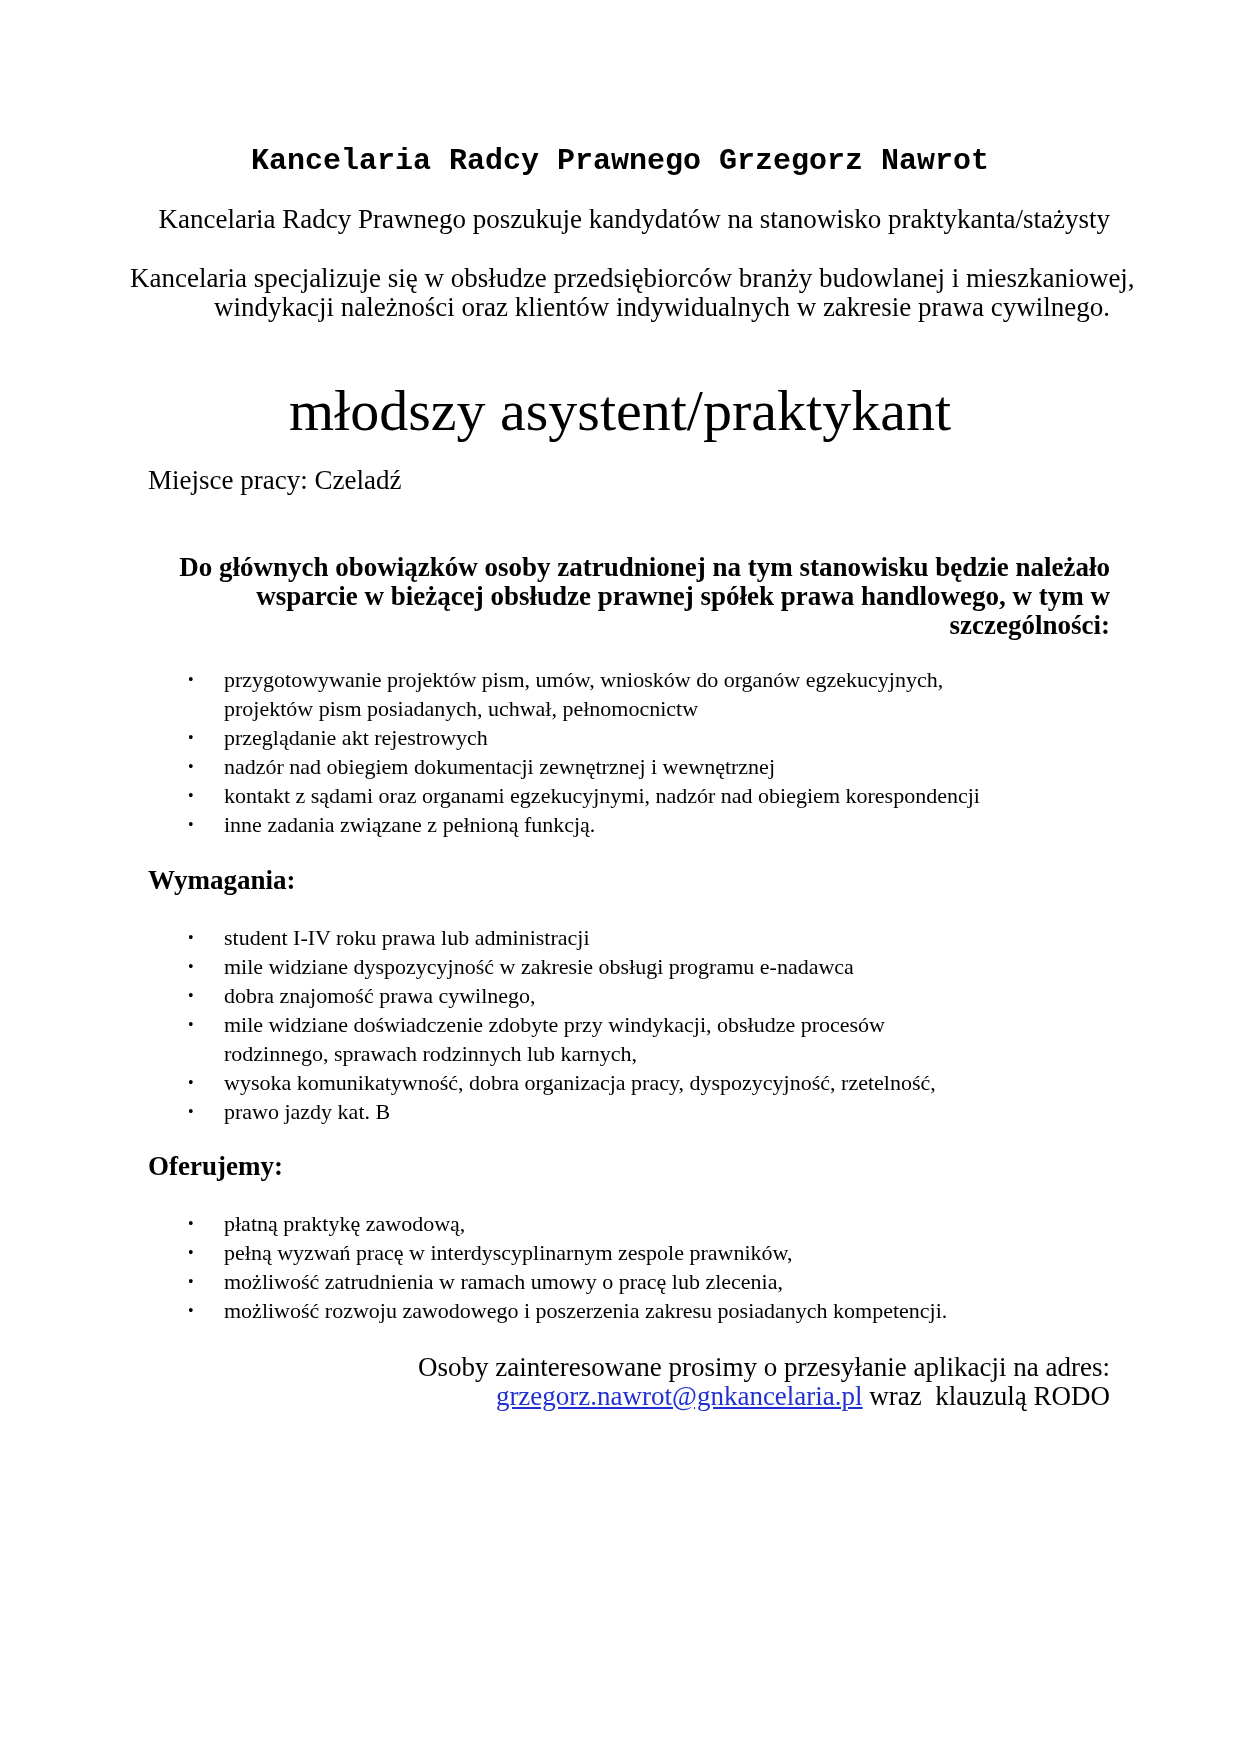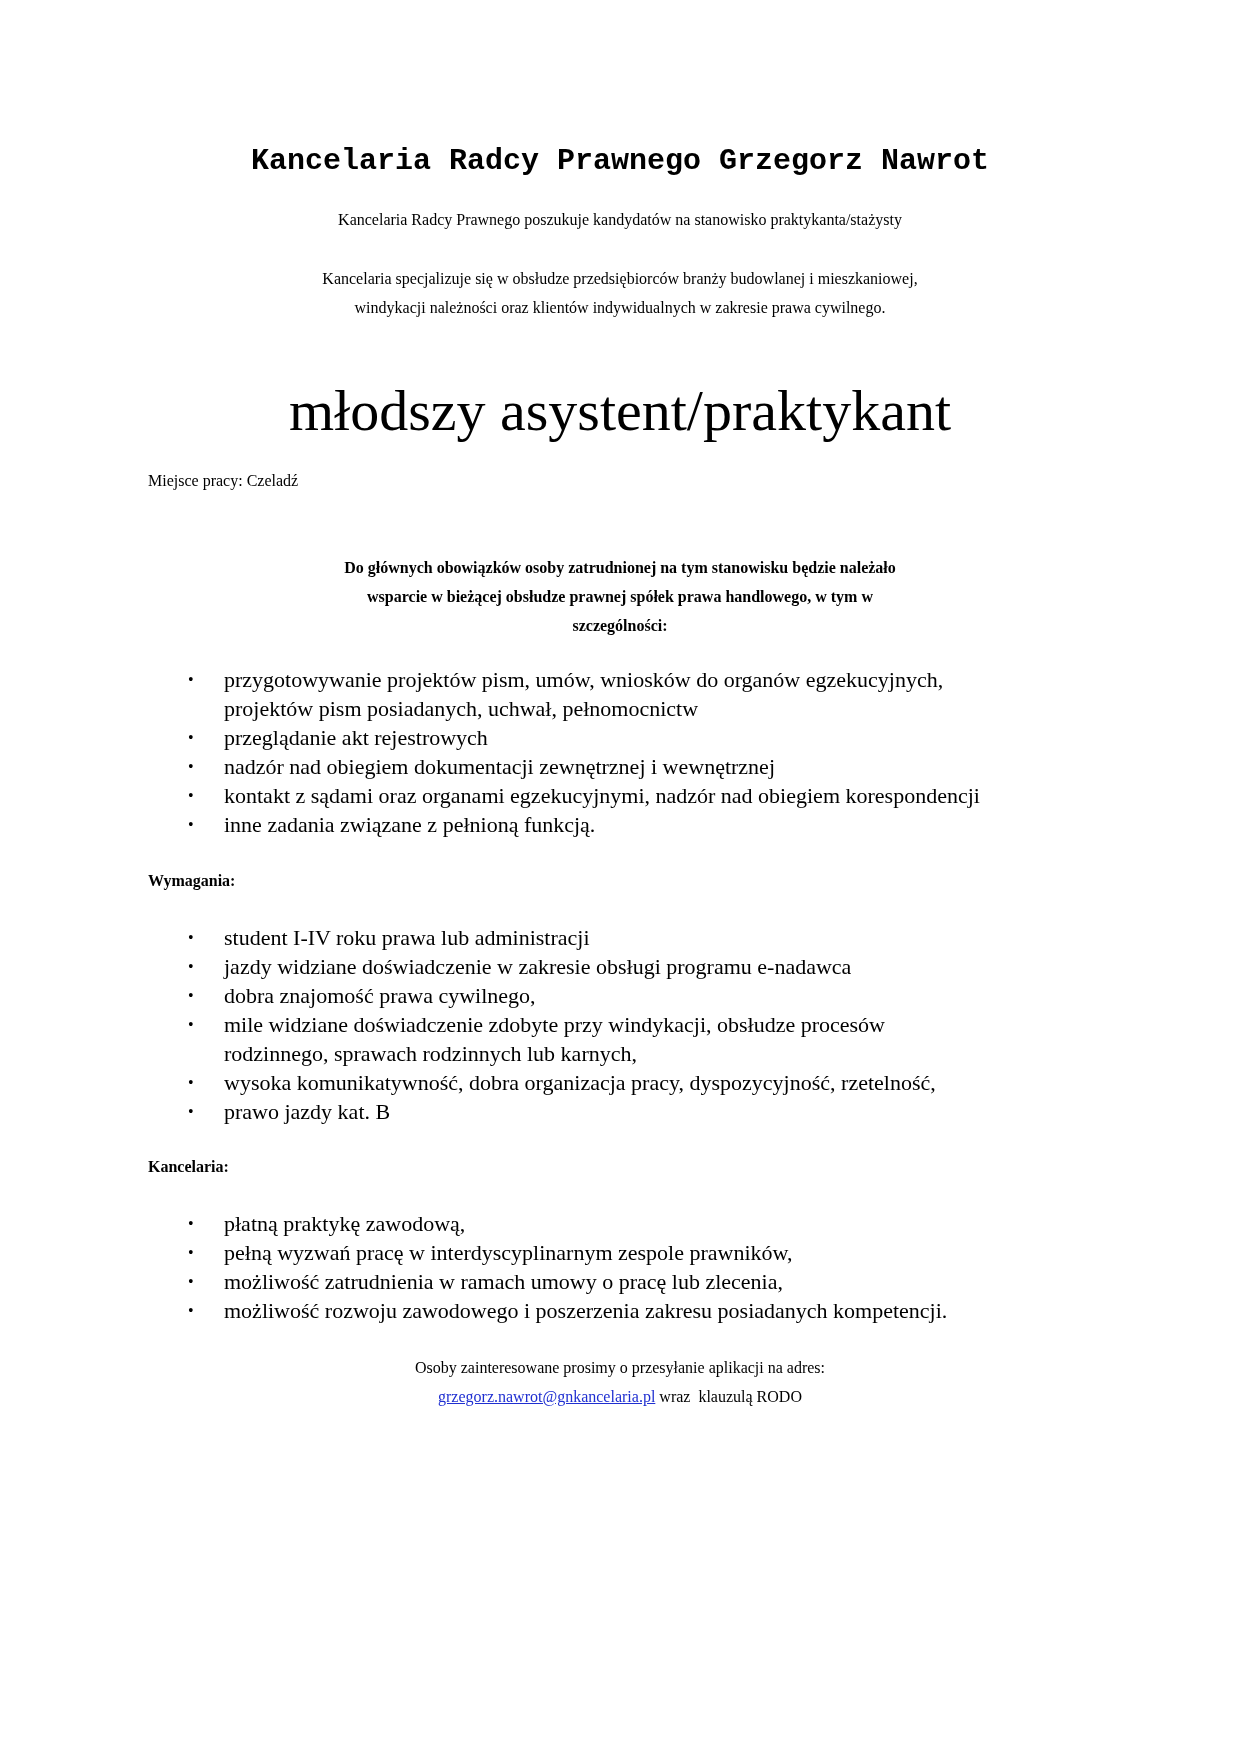--- a/index.html
+++ b/index.html
@@ -22,23 +22,24 @@
       width: 1241px;
       height: 1755px;
     }
     .abs { position: absolute; }
     .center {
       left: 130px;
       width: 980px;
       text-align: center;
     }
     .t {
-      font-size: 16px;
+      font-size: 27px;
       line-height: 29px;
       white-space: nowrap;
+      text-align: right;
     }
     .bold { font-weight: bold; }
     .firm-title {
       top: 147px;
       font-size: 30px;
       line-height: 29px;
       font-family: Liberation Mono, monospace;
     }
     .subtitle {
       top: 205px;
@@ -145,42 +146,42 @@
 
   <div class="abs t bold req-head">Wymagania:</div>
 
   <ul class="bullets req-list">
     <li>
       <span class="bullet">•</span>
       <span class="line">student I-IV roku prawa lub administracji</span>
     </li>
     <li>
       <span class="bullet">•</span>
-      <span class="line">jazdy widziane doświadczenie w zakresie obsługi programu e-nadawca</span>
+      <span class="line">mile widziane dyspozycyjność w zakresie obsługi programu e-nadawca</span>
     </li>
     <li>
       <span class="bullet">•</span>
       <span class="line">dobra znajomość prawa cywilnego,</span>
     </li>
     <li>
       <span class="bullet">•</span>
       <span class="line">mile widziane doświadczenie zdobyte przy windykacji, obsłudze procesów</span>
       <span class="line">rodzinnego, sprawach rodzinnych lub karnych,</span>
     </li>
     <li>
       <span class="bullet">•</span>
       <span class="line">wysoka komunikatywność, dobra organizacja pracy, dyspozycyjność, rzetelność,</span>
     </li>
     <li>
       <span class="bullet">•</span>
       <span class="line">prawo jazdy kat. B</span>
     </li>
   </ul>
 
-  <div class="abs t bold offer-head">Kancelaria:</div>
+  <div class="abs t bold offer-head">Oferujemy:</div>
 
   <ul class="bullets offer-list">
     <li>
       <span class="bullet">•</span>
       <span class="line">płatną praktykę zawodową,</span>
     </li>
     <li>
       <span class="bullet">•</span>
       <span class="line">pełną wyzwań pracę w interdyscyplinarnym zespole prawników,</span>
     </li>

